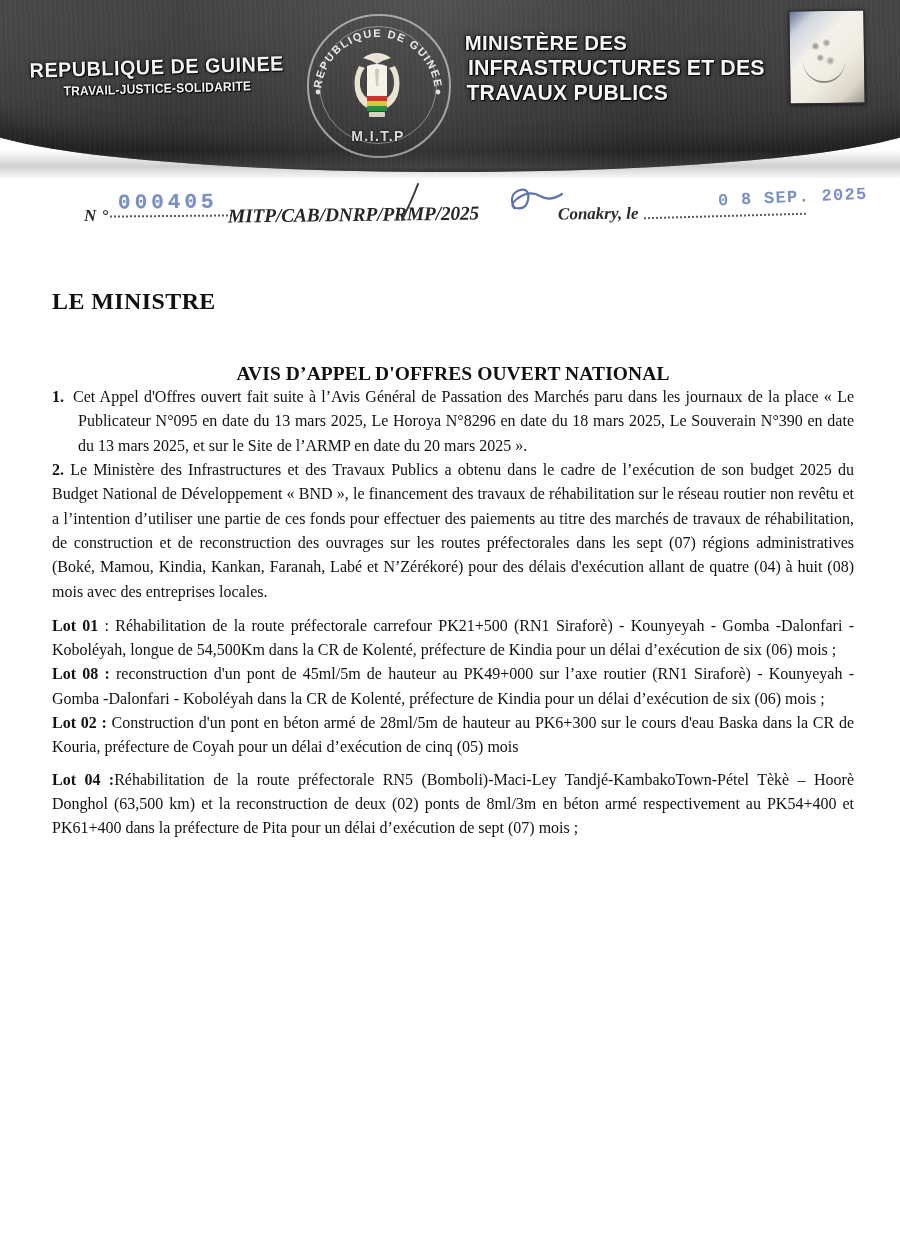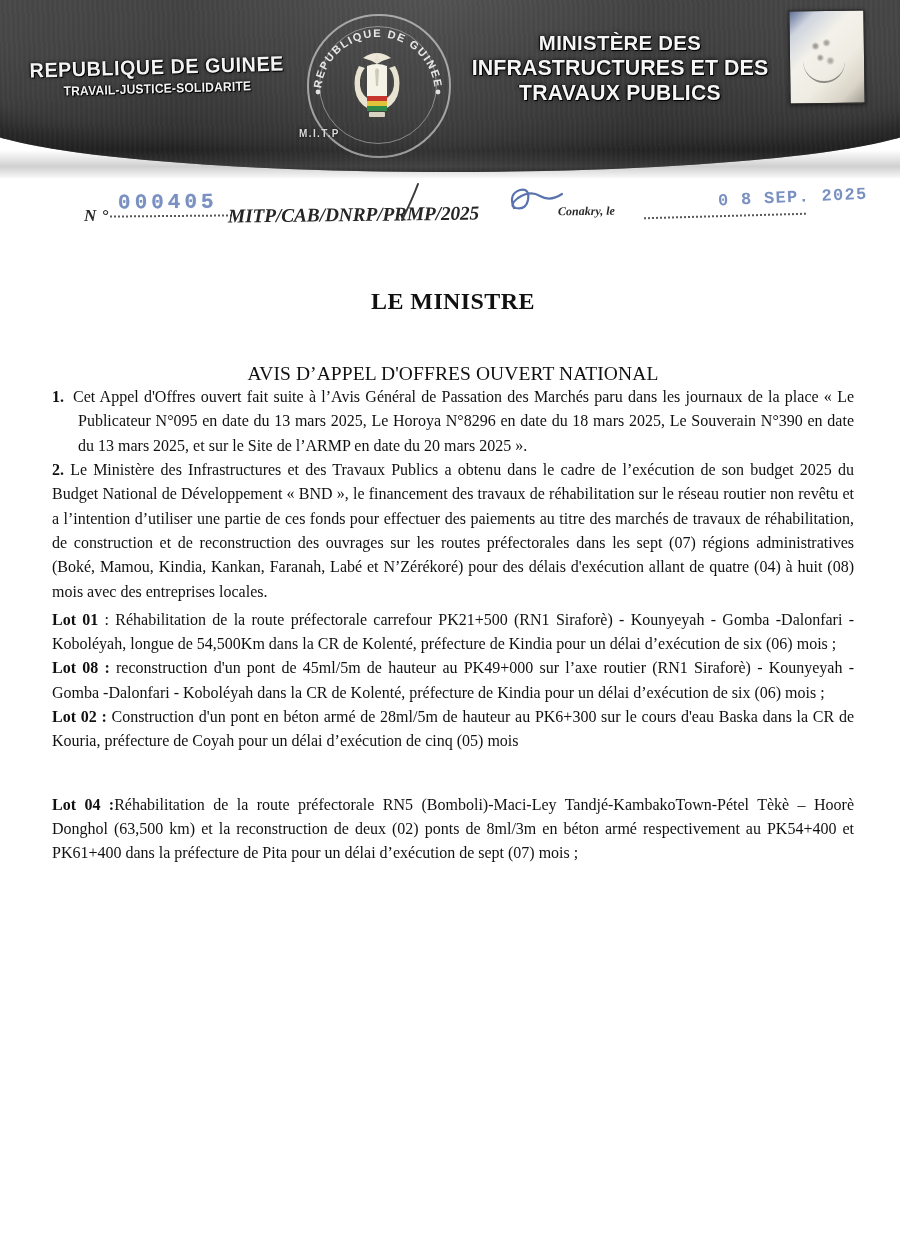--- a/index.html
+++ b/index.html
@@ -79,21 +79,20 @@
     margin-top: 2px;
     white-space: nowrap;
     transform: scaleX(0.93);
   }
 
   .lh-right {
     position: absolute;
     left: 460px;
     top: 32px;
     width: 320px;
-    text-align: center;
     font-family: "Liberation Sans", "DejaVu Sans", sans-serif;
     color: #f6f6f6;
     font-weight: bold;
     line-height: 1.08;
     text-shadow: 1px 1px 0 #000, -1px 0 1px rgba(0,0,0,0.85), 0 0 5px rgba(0,0,0,0.9);
   }
   .lh-right .r1 { font-size: 21px; letter-spacing: 0.3px; transform: scaleX(0.97); }
   .lh-right .r2 { font-size: 22.5px; letter-spacing: 0.1px; transform: scaleX(0.95); margin-top: 1px; }
   .lh-right .r3 { font-size: 22px; letter-spacing: 0.3px; transform: scaleX(0.96); margin-top: 1px; }
 
@@ -133,22 +132,23 @@
   }
   .emblem .crest {
     position: absolute;
     left: 44px; top: 38px;
     width: 68px; height: 76px;
   }
   .emblem .mitp {
     position: absolute;
     left: 0; right: 0;
     top: 120px;
+    text-align: center;
     font-family: "Liberation Sans", "DejaVu Sans", sans-serif;
-    font-size: 10px;
+    font-size: 14px;
     font-weight: bold;
     letter-spacing: 1.4px;
     color: #d9d9d9;
     text-shadow: 0 0 3px rgba(0,0,0,0.9);
   }
 
   .lh-photo {
     position: absolute;
     left: 789px;
     top: 10px;
@@ -249,21 +249,21 @@
     height: 46px;
   }
 
   .ref-city {
     position: absolute;
     left: 558px;
     top: 22px;
     font-family: "Liberation Serif", "DejaVu Serif", serif;
     font-style: italic;
     font-weight: bold;
-    font-size: 12px;
+    font-size: 17px;
     color: #2a2a2a;
     transform: rotate(-0.6deg);
     white-space: nowrap;
   }
   .ref-city-dots {
     position: absolute;
     left: 644px;
     top: 33px;
     width: 162px;
     border-bottom: 2.5px dotted #3b3b3b;
@@ -282,30 +282,29 @@
     opacity: 0.93;
     transform: rotate(-2.6deg);
     white-space: nowrap;
   }
 
   
   .doc-body {
     padding: 0 46px 0 52px;
   }
   .title-main {
-    text-align: center;
     font-size: 24px;
     font-weight: bold;
     letter-spacing: 0.4px;
     margin-top: 44px;
   }
   .title-sub {
     text-align: center;
     font-size: 19.5px;
-    font-weight: normal;
+    font-weight: bold;
     letter-spacing: 0.1px;
     margin-top: 48px;
   }
 
   p.para {
     font-size: 16px;
     line-height: 1.52;
     text-align: justify;
     margin: 0;
   }
@@ -320,21 +319,21 @@
   }
   .p2 .num { font-weight: bold; }
   .p3 {
     margin-top: 24px;
     padding-left: 12px;
   }
   .p3 .num { font-weight: bold; }
   .lot {
     margin-top: 16px;
   }
-  .lot.first { margin-top: 4px; }
+  .lot.first { margin-top: 10px; }
   .lot .lbl { font-weight: bold; }
 </style>
 </head>
 <body>
 
 <div class="letterhead">
   <div class="lh-plate"></div>
 
   <div class="lh-left">
     <div class="l1">REPUBLIQUE DE GUINEE</div>
@@ -414,17 +413,17 @@
   </p>
 
   <p class="para lot">
     <span class="lbl">Lot 08 :</span><span> reconstruction d'un pont de 45ml/5m de hauteur au PK49+000 sur l’axe routier (RN1 Siraforè) - Kounyeyah - Gomba -Dalonfari - Koboléyah dans la CR de Kolenté, préfecture de Kindia pour un délai d’exécution de six (06) mois ;</span>
   </p>
 
   <p class="para lot">
     <span class="lbl">Lot 02 :</span><span> Construction d'un pont en béton armé de 28ml/5m de hauteur au PK6+300 sur le cours d'eau Baska dans la CR de Kouria, préfecture de Coyah pour un délai d’exécution de cinq (05) mois</span>
   </p>
 
-  <p class="para lot" style="margin-top:39px;">
+  <p class="para lot" style="margin-top:8px;">
     <span class="lbl">Lot  04 :</span><span>Réhabilitation de la route préfectorale RN5 (Bomboli)-Maci-Ley Tandjé-KambakoTown-Pétel Tèkè – Hoorè Donghol (63,500 km) et la reconstruction de deux (02) ponts de 8ml/3m en béton armé respectivement au PK54+400 et PK61+400 dans la préfecture de Pita pour un délai d’exécution de sept (07) mois ;</span>
   </p>
 
 </div>
 
 </body></html>

